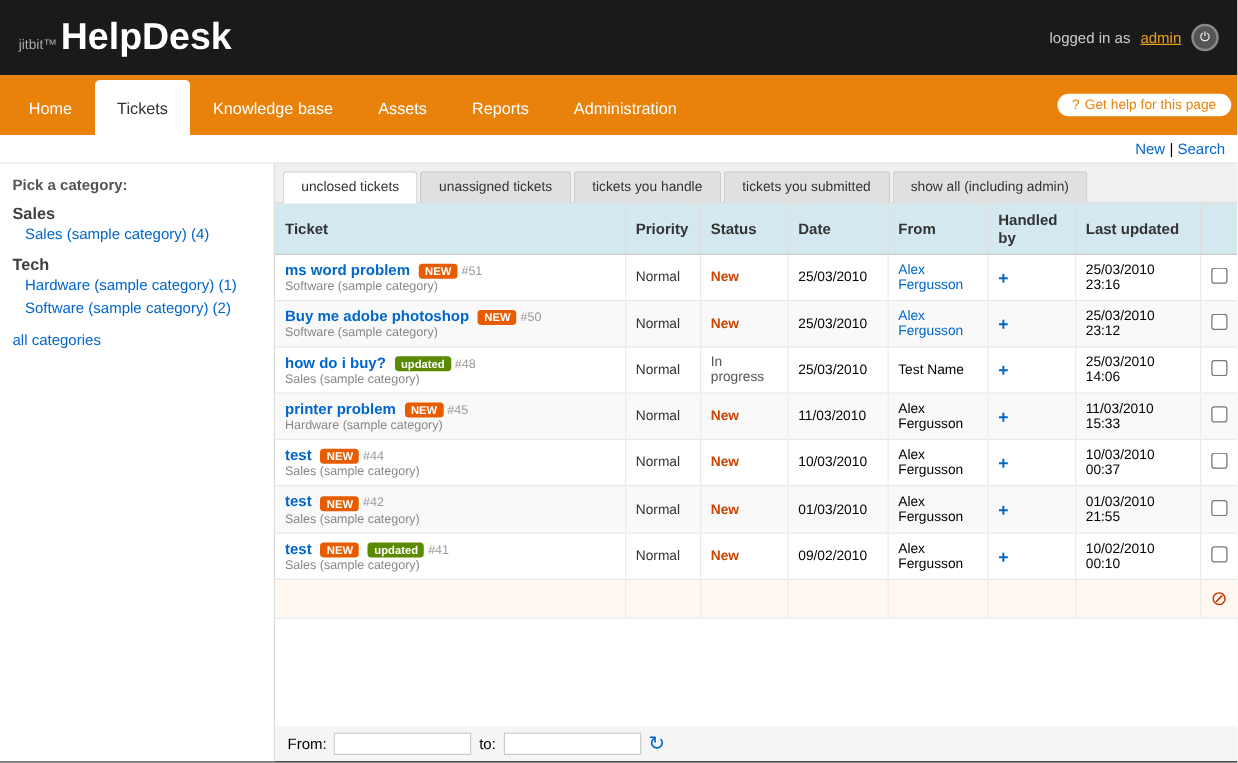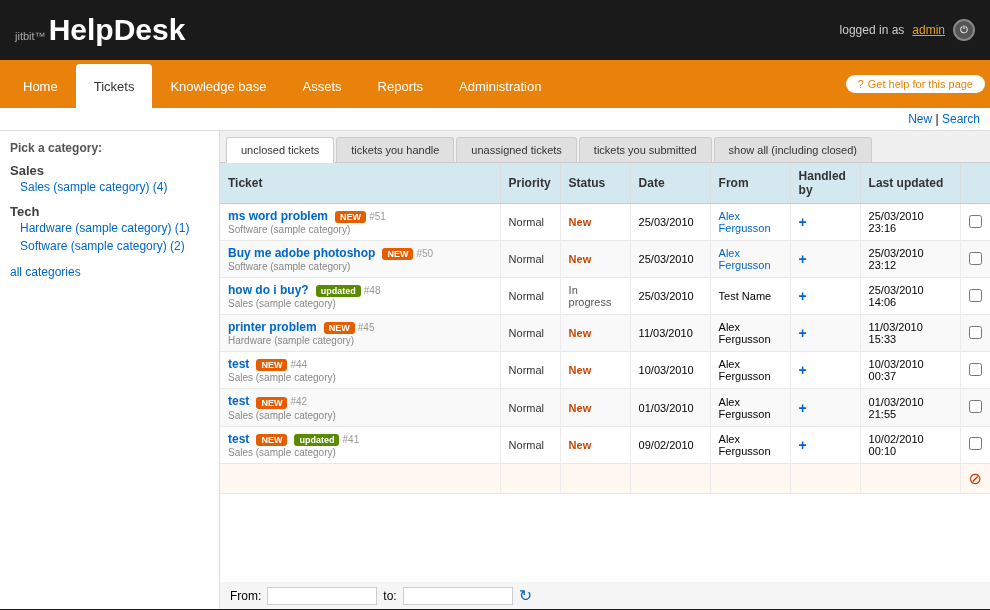--- a/index.html
+++ b/index.html
@@ -132,24 +132,24 @@
       <div class="category-item">Software (sample category) (2)</div>
     </div>
 
     <div class="all-categories">all categories</div>
   </div>
 
   <div id="main">
 
     <div id="tabs">
       <div class="tab active">unclosed tickets</div>
+      <div class="tab">unassigned tickets</div>
       <div class="tab">tickets you handle</div>
-      <div class="tab">unassigned tickets</div>
       <div class="tab">tickets you submitted</div>
-      <div class="tab">show all (including closed)</div>
+      <div class="tab">show all (including admin)</div>
     </div>
 
     <div id="table-area">
       <table>
         <thead>
           <tr>
             <th>Ticket</th>
             <th style="width:60px;">Priority</th>
             <th style="width:70px;">Status</th>
             <th style="width:80px;">Date</th>

